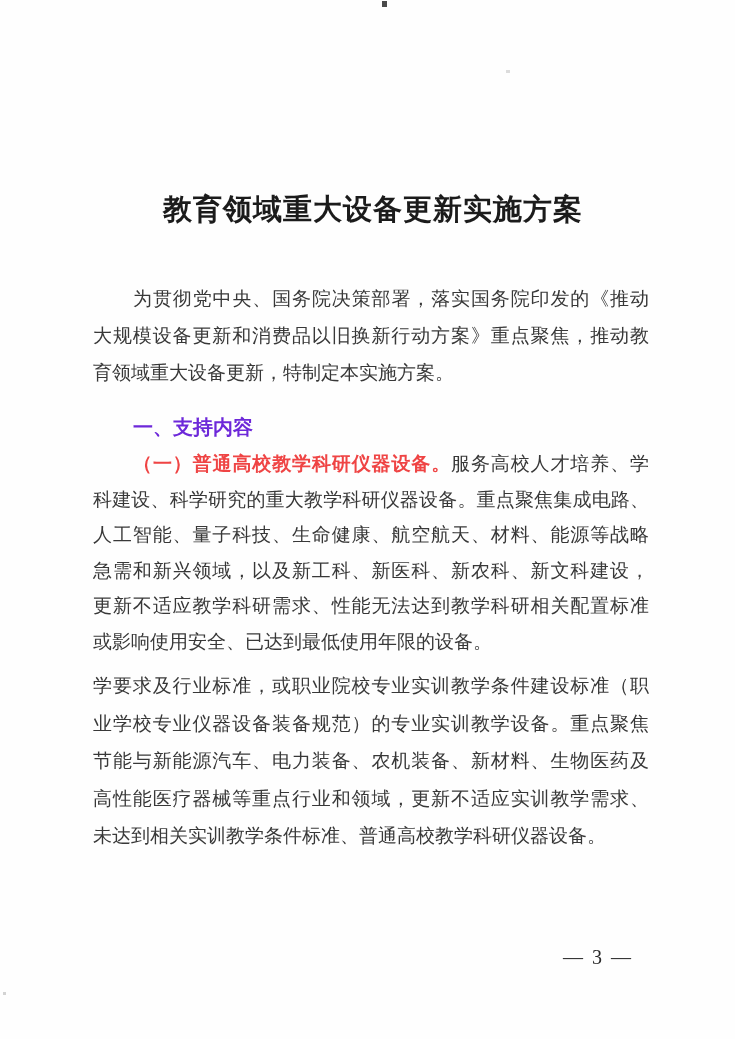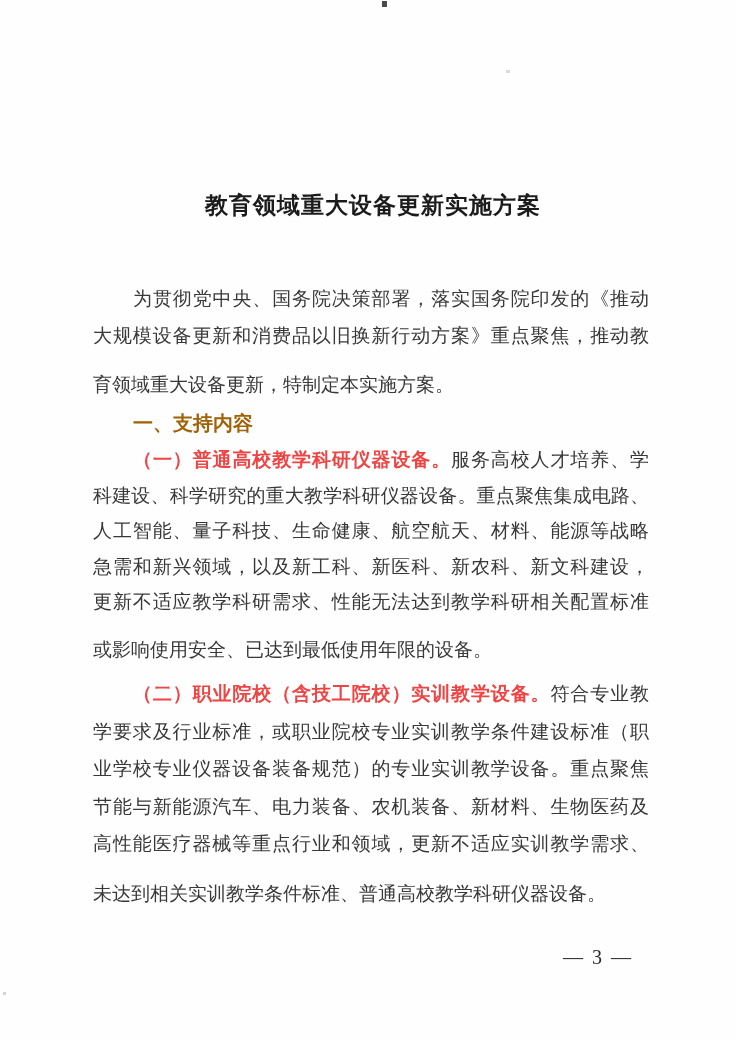--- a/index.html
+++ b/index.html
@@ -13,52 +13,52 @@
     color: #383838;
   }
   .doc-title {
     position: absolute;
     top: 190px;
     left: 93px;
     width: 560px;
     text-align: center;
     font-family: "Liberation Sans", sans-serif;
     font-weight: bold;
-    font-size: 23px;
+    font-size: 29px;
     letter-spacing: 1px;
     color: #1b1b1b;
     white-space: nowrap;
   }
   .body-block {
     position: absolute;
     left: 93px;
     top: 280px;
     width: 556px;
     font-size: 19px;
   }
   .ln {
     height: 37px;
     line-height: 37px;
     text-align: justify;
     text-align-last: justify;
     overflow: hidden;
   }
-  .ln.last { text-align-last: left; margin-top: 12px; }
+  .ln.last { text-align-last: left; }
   .ln.indent { padding-left: 40px; }
   .sec-h {
     height: 37px;
     line-height: 37px;
-    margin-top: 2px;
+    margin-top: 18px;
     padding-left: 40px;
     font-family: "Liberation Sans", sans-serif;
     font-weight: bold;
     font-size: 20px;
     text-align: right;
     text-align-last: left;
-    color: #a16207;
+    color: #6d28d9;
   }
   .p2 .ln { height: 35.5px; line-height: 35.5px; }
   .p3 { margin-top: 8px; }
   .p3 .ln { height: 37.5px; line-height: 37.5px; }
   .lead { font-weight: bold; color: #ef4444; }
   .pageno {
     position: absolute;
     top: 944px;
     left: 563px;
     width: 90px;
@@ -99,21 +99,20 @@
     <div class="p2">
       <div class="ln indent"><span class="lead">（一）普通高校教学科研仪器设备。</span><span>服务高校人才培养、学</span></div>
       <div class="ln">科建设、科学研究的重大教学科研仪器设备。重点聚焦集成电路、</div>
       <div class="ln">人工智能、量子科技、生命健康、航空航天、材料、能源等战略</div>
       <div class="ln">急需和新兴领域，以及新工科、新医科、新农科、新文科建设，</div>
       <div class="ln">更新不适应教学科研需求、性能无法达到教学科研相关配置标准</div>
       <div class="ln last">或影响使用安全、已达到最低使用年限的设备。</div>
     </div>
 
     <div class="p3">
-      <div class="ln indent"><span class="lead">（二）职业院校（含技工院校）实训教学设备。</span><span>符合专业教</span></div>
       <div class="ln">学要求及行业标准，或职业院校专业实训教学条件建设标准（职</div>
       <div class="ln">业学校专业仪器设备装备规范）的专业实训教学设备。重点聚焦</div>
       <div class="ln">节能与新能源汽车、电力装备、农机装备、新材料、生物医药及</div>
       <div class="ln">高性能医疗器械等重点行业和领域，更新不适应实训教学需求、</div>
       <div class="ln last">未达到相关实训教学条件标准、普通高校教学科研仪器设备。</div>
     </div>
 
   </div>
 
   <div class="pageno">— 3 —</div>

